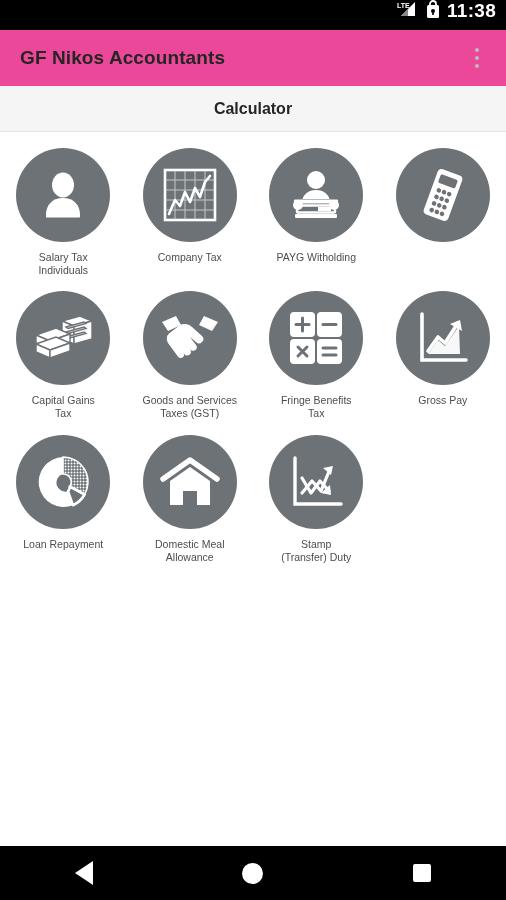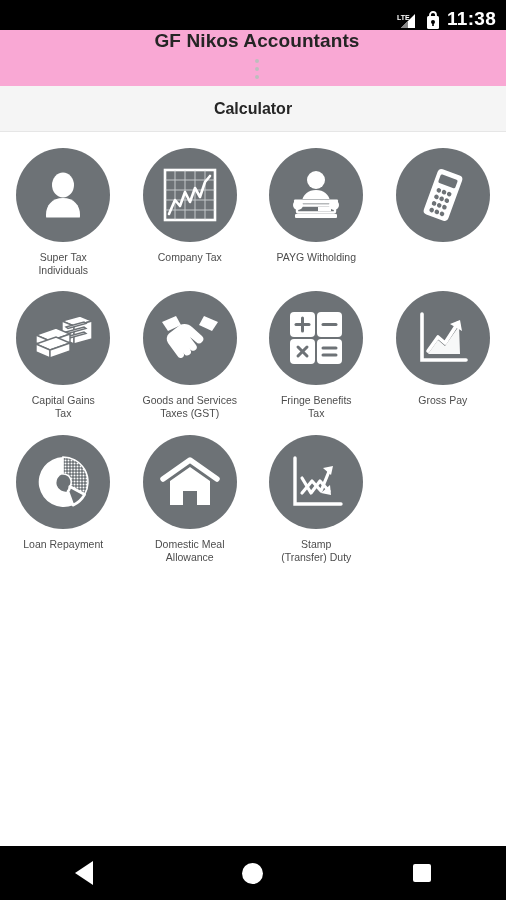--- a/index.html
+++ b/index.html
@@ -7,33 +7,32 @@
   body {
     font-family:"Liberation Sans", sans-serif;
     background:#ffffff;
     overflow:hidden;
   }
   .phone { position:relative; width:506px; height:900px; background:#fff; }
 
   
   .statusbar {
     height:30px; background:#000; color:#fff;
-    display:flex; align-items:flex-end; justify-content:flex-end;
+    display:flex; align-items:flex-start; justify-content:flex-end;
     padding-right:10px; gap:7px;
   }
   .sb-icon { display:flex; align-items:center; }
   .sb-time { font-size:19px; font-weight:bold; letter-spacing:.3px; color:#fff;
              font-family:"Liberation Sans", sans-serif; }
 
   
   .appbar {
-    height:56px; background:#f9a8d4;
+    height:56px; background:#ec4899;
     display:flex; align-items:center; padding:0 12px 0 20px;
     position:relative;
-    flex-direction:column;
   }
   .appbar-title { font-size:19px; font-weight:bold; color:#252525; flex:1; letter-spacing:.1px; }
   .overflow { width:34px; height:40px; display:flex; flex-direction:column;
               align-items:center; justify-content:center; gap:4px; }
   .overflow i { display:block; width:4px; height:4px; background:#bdbdbd; border-radius:50%; }
 
   
   .section-band {
     height:46px; background:#f5f5f5;
     display:flex; align-items:center; justify-content:center;
@@ -115,21 +114,21 @@
 
   <div class="grid">
 
     <div class="tile">
       <div class="disc">
         <svg width="56" height="56" viewBox="0 0 56 56">
           <ellipse cx="28" cy="18" rx="11" ry="12.5" fill="#fff"></ellipse>
           <path d="M28 31c-11 0-17 7.5-17 16.5 0 1.2 0 2.2.2 3h33.6c.2-.8.2-1.8.2-3C45 38.5 39 31 28 31z" fill="#fff"></path>
         </svg>
       </div>
-      <div class="tile-label">Super Tax
+      <div class="tile-label">Salary Tax
 Individuals</div>
     </div>
 
     <div class="tile">
       <div class="disc">
         <svg width="58" height="58" viewBox="0 0 58 58">
           <rect x="4" y="4" width="50" height="50" fill="none" stroke="#fff" stroke-width="2.6"></rect>
           <g stroke="#e2e5e6" stroke-width="1" opacity=".75">
             <line x1="4" y1="14" x2="54" y2="14"></line>
               <line x1="4" y1="24" x2="54" y2="24"></line>

